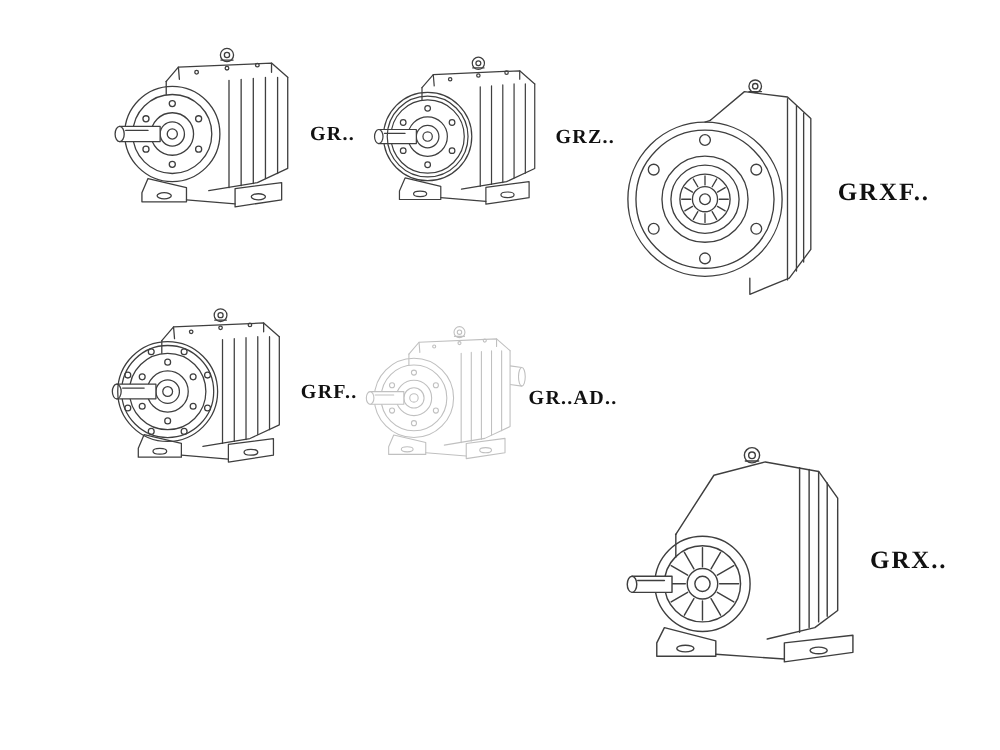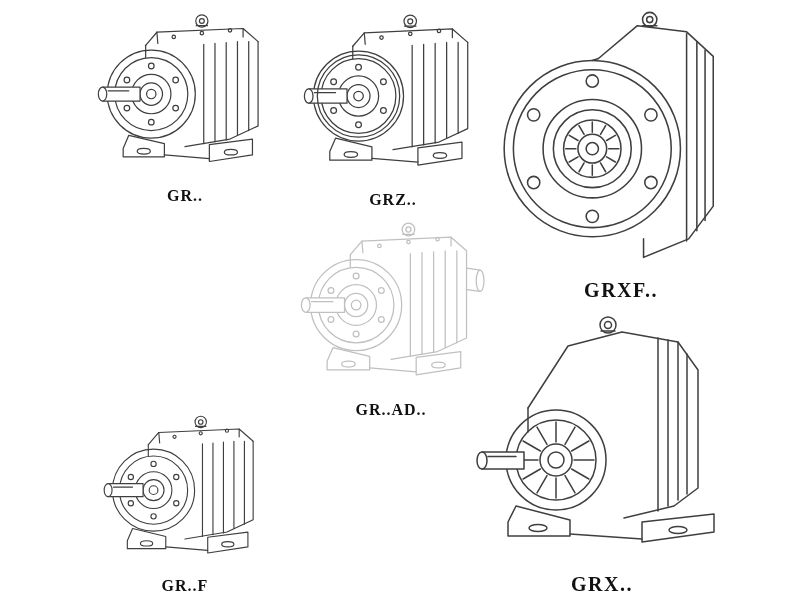--- a/index.html
+++ b/index.html
@@ -5,21 +5,21 @@
   * { margin:0; padding:0; box-sizing:border-box; }
   html,body { width:800px; height:600px; }
   body {
     background:#ffffff;
     font-family:"Liberation Serif","DejaVu Serif",serif;
     overflow:hidden;
   }
   .canvas { position:relative; width:800px; height:600px; background:#fff; }
   .fig {
     position:absolute;
-    display:flex; flex-direction:column; align-items:center;
+    display:flex; flex-direction:row; align-items:center;
   }
   .fig svg.drawing {
     display:block;
     width:100%;
     height:calc(100% - 26px);
     color:var(--ink,#3f3f3f);
   }
   .fig.faded svg.drawing { color:var(--faded,#bfbfbf); }
   .cap {
     height:24px; line-height:24px;
@@ -157,40 +157,51 @@
     <figcaption class="cap">GRZ..</figcaption>
   </figure>
 
   <figure class="fig lg" style="left:498px;top:4px;width:246px;height:300px">
     <svg class="drawing" viewBox="0 0 240 265">
       <use href="#sym-grxf"></use>
     </svg>
     <figcaption class="cap">GRXF..</figcaption>
   </figure>
 
+  <figure class="fig" style="left:84px;top:210px;width:202px;height:208px">
+    <svg class="drawing" viewBox="0 0 200 190">
+      <use href="#sym-reducer"></use>
+      <g fill="none" stroke="currentColor" stroke-width="1.3">
+        <circle cx="64" cy="94" r="51"></circle>
+        <circle cx="104.7" cy="110.8" r="3"></circle>
+          <circle cx="80.8" cy="134.7" r="3"></circle>
+        <circle cx="47.2" cy="134.7" r="3"></circle>
+          <circle cx="23.3" cy="110.8" r="3"></circle>
+        <circle cx="23.3" cy="77.2" r="3"></circle>
+          <circle cx="47.2" cy="53.4" r="3"></circle>
+        <circle cx="80.8" cy="53.4" r="3"></circle>
+          <circle cx="104.7" cy="77.2" r="3"></circle>
+      </g>
+    </svg>
+    <figcaption class="cap">GRF..</figcaption>
+  </figure>
 
   <figure class="fig faded" style="left:288px;top:214px;width:206px;height:210px">
     <svg class="drawing" viewBox="0 0 200 190">
       <use href="#sym-reducer"></use>
       <g fill="none" stroke="currentColor" stroke-width="1.3">
         <path d="M178 56 L192 58 M178 78 L192 80"></path>
         <ellipse cx="192" cy="69" rx="4" ry="11"></ellipse>
       </g>
     </svg>
     <figcaption class="cap">GR..AD..</figcaption>
   </figure>
 
-  <figure class="fig" style="left:86px;top:408px;width:198px;height:192px">
-    <svg class="drawing" viewBox="0 0 200 190">
-      <use href="#sym-reducer"></use>
-    </svg>
-    <figcaption class="cap">GR..F</figcaption>
-  </figure>
-
-
-  <figure class="fig lg" style="left:472px;top:298px;width:260px;height:300px">
+
+
+  <figure class="fig lg" style="left:498px;top:298px;width:260px;height:300px">
     <svg class="drawing" viewBox="0 0 260 250">
       <use href="#sym-grx"></use>
     </svg>
     <figcaption class="cap">GRX..</figcaption>
   </figure>
 
 </div>
 
 </body></html>

